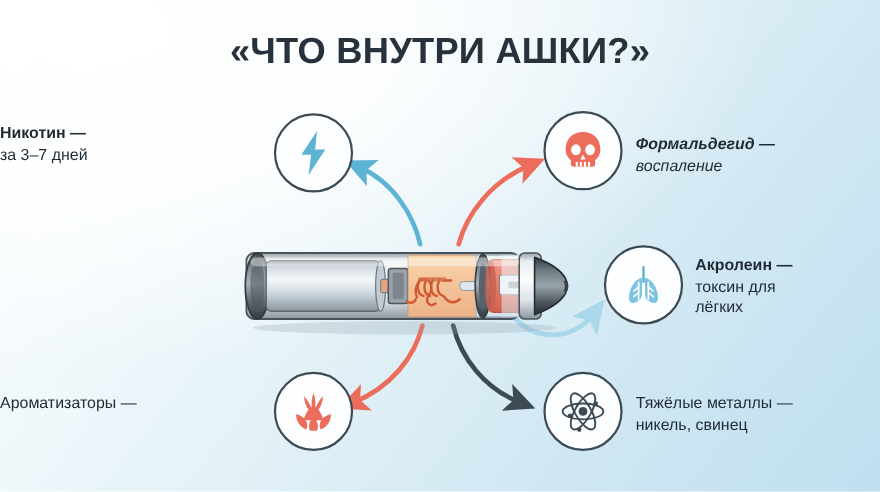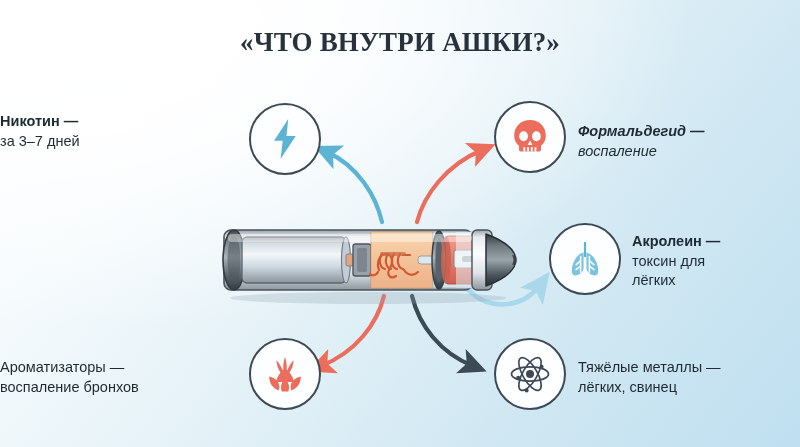--- a/index.html
+++ b/index.html
@@ -18,26 +18,25 @@
       linear-gradient(128deg, #fdfefe 0%, #f4fafc 22%, #e3f1f7 48%, #cfe7f2 74%, #bfdff0 100%);
   }
 
   
   #title {
     position: absolute;
     left: 0;
     top: 27px;
     width: 800px;
     text-align: center;
-    font-size: 27px;
+    font-size: 33px;
     font-weight: bold;
     letter-spacing: 0.2px;
     color: #27323c;
     white-space: nowrap;
-    font-family: Liberation Serif, serif;
   }
 
   
   .icon-circle {
     position: absolute;
     border-radius: 50%;
     background: #fdfeff;
     border: 2px solid #3c4a55;
     box-sizing: border-box;
     display: flex;
@@ -198,26 +197,25 @@
   </div>
 
   <div class="label left-al" style="left:632px; top:232px; width:165px;">
     <span class="ln hd">Акролеин —</span>
     <span class="ln">токсин для</span>
     <span class="ln">лёгких</span>
   </div>
 
   <div class="label left-al" style="left:578px; top:358px; width:220px;">
     <span class="ln">Тяжёлые металлы —</span>
-    <span class="ln">лёгких, свинец</span>
+    <span class="ln">никель, свинец</span>
   </div>
 
   <div class="label right-al" style="left:0px; top:358px; width:236px;">
     <span class="ln">Ароматизаторы —</span>
-    <span class="ln">воспаление бронхов</span>
   </div>
 
   <div id="device">
     <svg width="300" height="92" viewBox="0 0 300 92">
       <defs>
         <linearGradient id="gBody" x1="0" y1="0" x2="0" y2="1">
           <stop offset="0%" stop-color="#9aa3ab"></stop>
           <stop offset="12%" stop-color="#e9edf0"></stop>
           <stop offset="40%" stop-color="#fbfdfe"></stop>
           <stop offset="72%" stop-color="#dde3e8"></stop>

